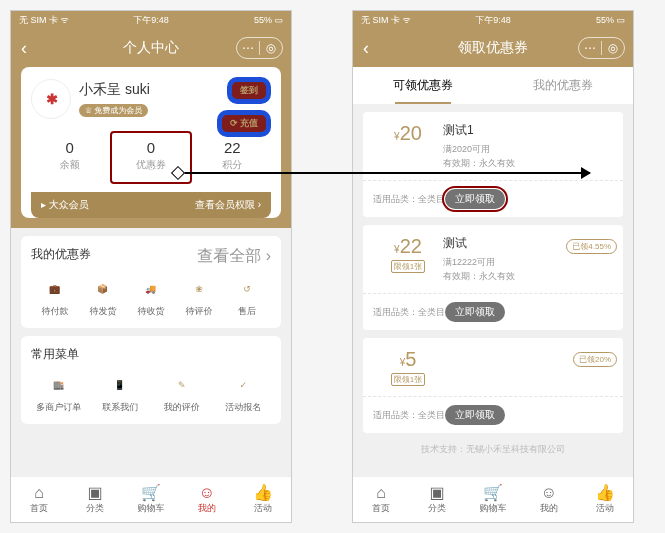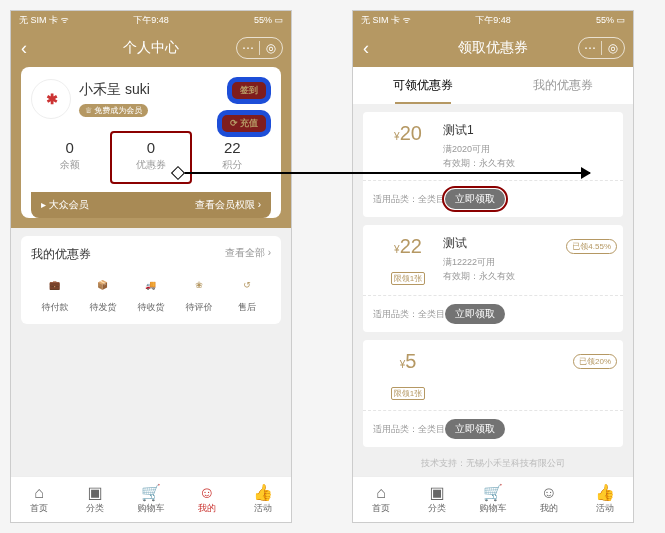--- a/index.html
+++ b/index.html
@@ -26,39 +26,39 @@
   .top-right-btns { position:absolute; top:10px; right:10px; display:flex; flex-direction:column; gap:6px; align-items:flex-end;}
   .ghost-btn { font-size:9px; color:#b59863; border:5px solid #1d4ed8; border-radius:10px; padding:2px 8px; background:#7f1d1d;font-weight:bold;}
   .stats-row { display:flex; margin-top:14px; }
   .stat { flex:1; text-align:center; padding:6px 0 10px; }
   .stat .num { font-size:15px; color:#333; font-weight:500;}
   .stat .lbl { font-size:10px; color:#999; margin-top:2px;}
   .stat.hl { border:2px solid #8b0000; border-radius:4px; margin:-2px 2px 8px;}
   .member-bar { background:#a88a55; color:#fff; font-size:10px; padding:6px 10px; display:flex; justify-content:space-between; border-radius:0 0 8px 8px;}
   .section { background:#fff; margin:8px 10px 0; border-radius:6px; padding:10px;}
   .sec-head { display:flex; justify-content:space-between; font-size:12px; color:#333; margin-bottom:10px;}
-  .sec-head .more { font-size:10px; color:#999;}
+  .sec-head .more { font-size:16px; color:#999;}
   .icon-row { display:flex; justify-content:space-around;}
   .icon-item { display:flex; flex-direction:column; align-items:center; font-size:9px; color:#666; gap:4px; width:20%;}
   .icon-item .ic { width:24px; height:24px; color:#b59863; display:flex; align-items:center; justify-content:center;}
   .bottom-nav { height:46px; background:#fff; border-top:1px solid #eee; display:flex; }
   .bn-item { flex:1; display:flex; flex-direction:column; align-items:center; justify-content:center; font-size:9px; color:#666; gap:1px;}
   .bn-item.active { color:#c9302c;}
   .bn-item .ic { font-size:16px; line-height:1;}
   
   .tabs { display:flex; background:#fff; }
   .tab { flex:1; text-align:center; font-size:12px; padding:10px 0; color:#999; position:relative;}
   .tab.active { color:#000000;}
   .tab.active::after { content:''; position:absolute; bottom:0; left:30%; right:30%; height:2px; background:#b59863;}
   .coupon { background:#fff; margin:8px 10px 0; border-radius:4px; font-size:10px;}
   .coupon-top { display:flex; padding:10px; position:relative;}
   .coupon-left { width:70px; text-align:center; color:#b59863;}
   .coupon-left .val { font-size:10px;}
   .coupon-left .val b { font-size:20px; font-weight:normal;}
-  .coupon-left .limit { font-size:8px; border:1px solid #b59863; color:#b59863; border-radius:2px; padding:0 2px; display:inline-block; margin-top:14px;}
+  .coupon-left .limit { font-size:8px; border:1px solid #b59863; color:#b59863; border-radius:2px; padding:0 2px; display:inline-block; margin-top:2px;}
   .coupon-mid { flex:1; color:#666;}
   .coupon-mid .t { font-size:12px; color:#333; margin-bottom:4px;}
   .coupon-mid .d { font-size:9px; color:#999; line-height:1.5;}
   .coupon-corner { position:absolute; top:14px; right:6px; font-size:8px; color:#b59863; border:1px solid #b59863; border-radius:8px; padding:1px 5px;}
   .coupon-bot { border-top:1px dashed #e5e5e5; padding:8px 10px; display:flex; align-items:center;}
   .coupon-bot .scope { color:#999; font-size:9px;}
   .claim-btn { background:#737373; color:#fff; font-size:10px; border-radius:11px; padding:3px 10px;}
   .claim-btn.hl { outline:2px solid #8b0000; outline-offset:1px; border-radius:12px;}
   .tech { text-align:center; font-size:9px; color:#bbb; padding:10px 0;}
   
@@ -145,20 +145,43 @@
             <span class="ic">❀</span>
             <span>待评价</span>
           </div>
         <div class="icon-item">
             <span class="ic">↺</span>
             <span>售后</span>
           </div>
       </div>
     </div>
 
+    <div class="section">
+      <div class="sec-head">
+          <span>常用菜单</span>
+        </div>
+      <div class="icon-row" style="justify-content:flex-start; gap:6px;">
+        <div class="icon-item" style="width:25%">
+            <span class="ic">🏬</span>
+            <span>多商户订单</span>
+          </div>
+        <div class="icon-item" style="width:25%">
+            <span class="ic">📱</span>
+            <span>联系我们</span>
+          </div>
+        <div class="icon-item" style="width:25%">
+            <span class="ic">✎</span>
+            <span>我的评价</span>
+          </div>
+        <div class="icon-item" style="width:25%">
+            <span class="ic">✓</span>
+            <span>活动报名</span>
+          </div>
+      </div>
+    </div>
   </div>
   <div class="bottom-nav">
     <div class="bn-item">
         <span class="ic">⌂</span>
         <span>首页</span>
       </div>
     <div class="bn-item">
         <span class="ic">▣</span>
         <span>分类</span>
       </div>

